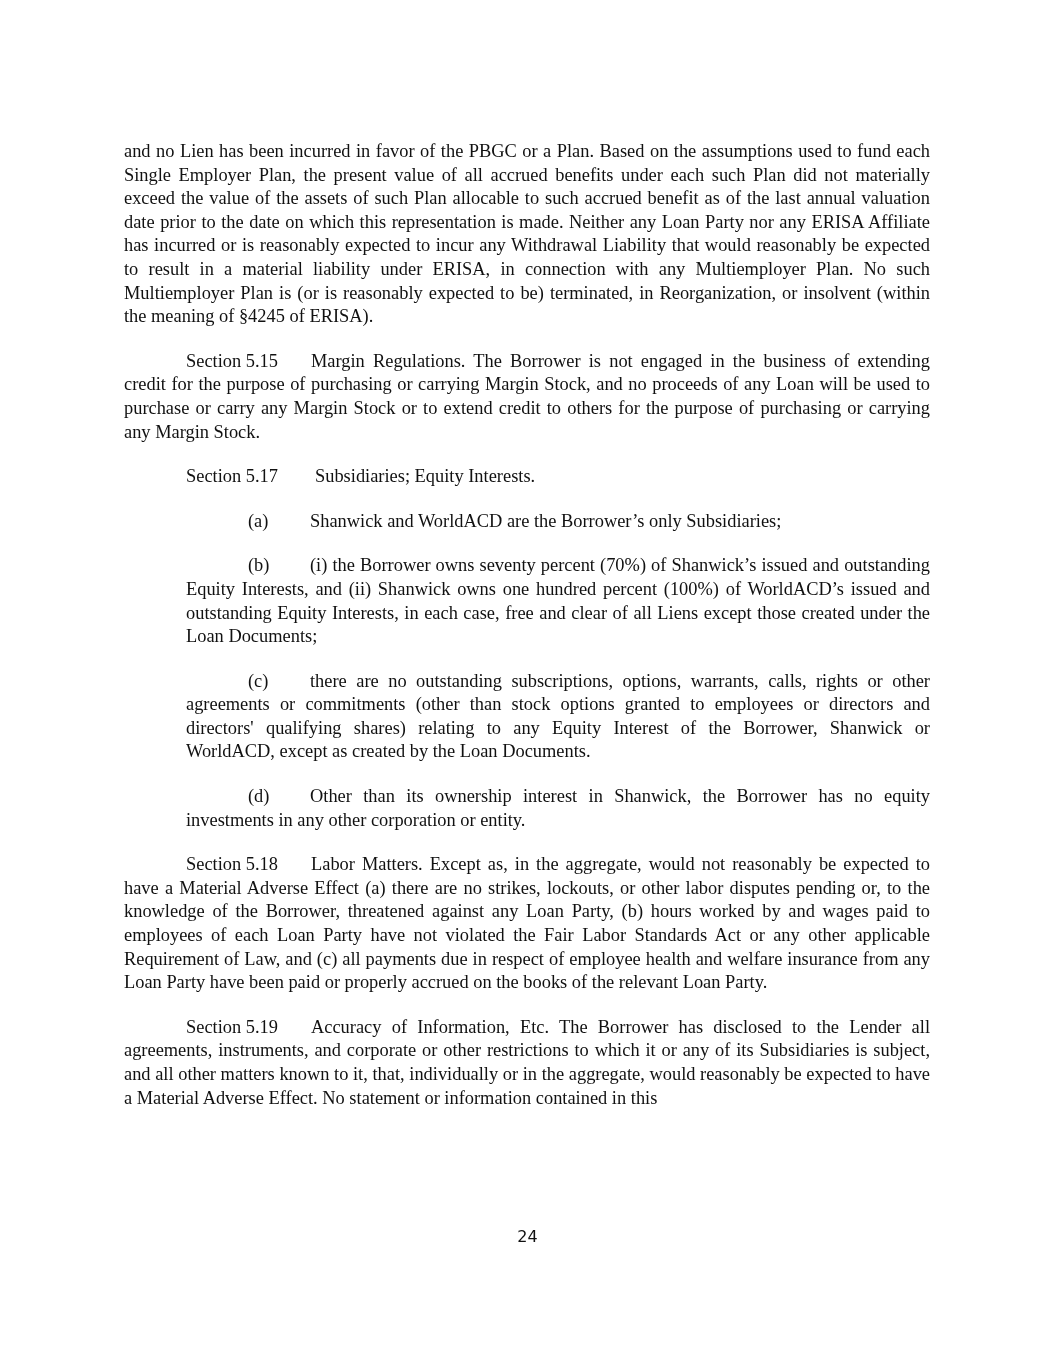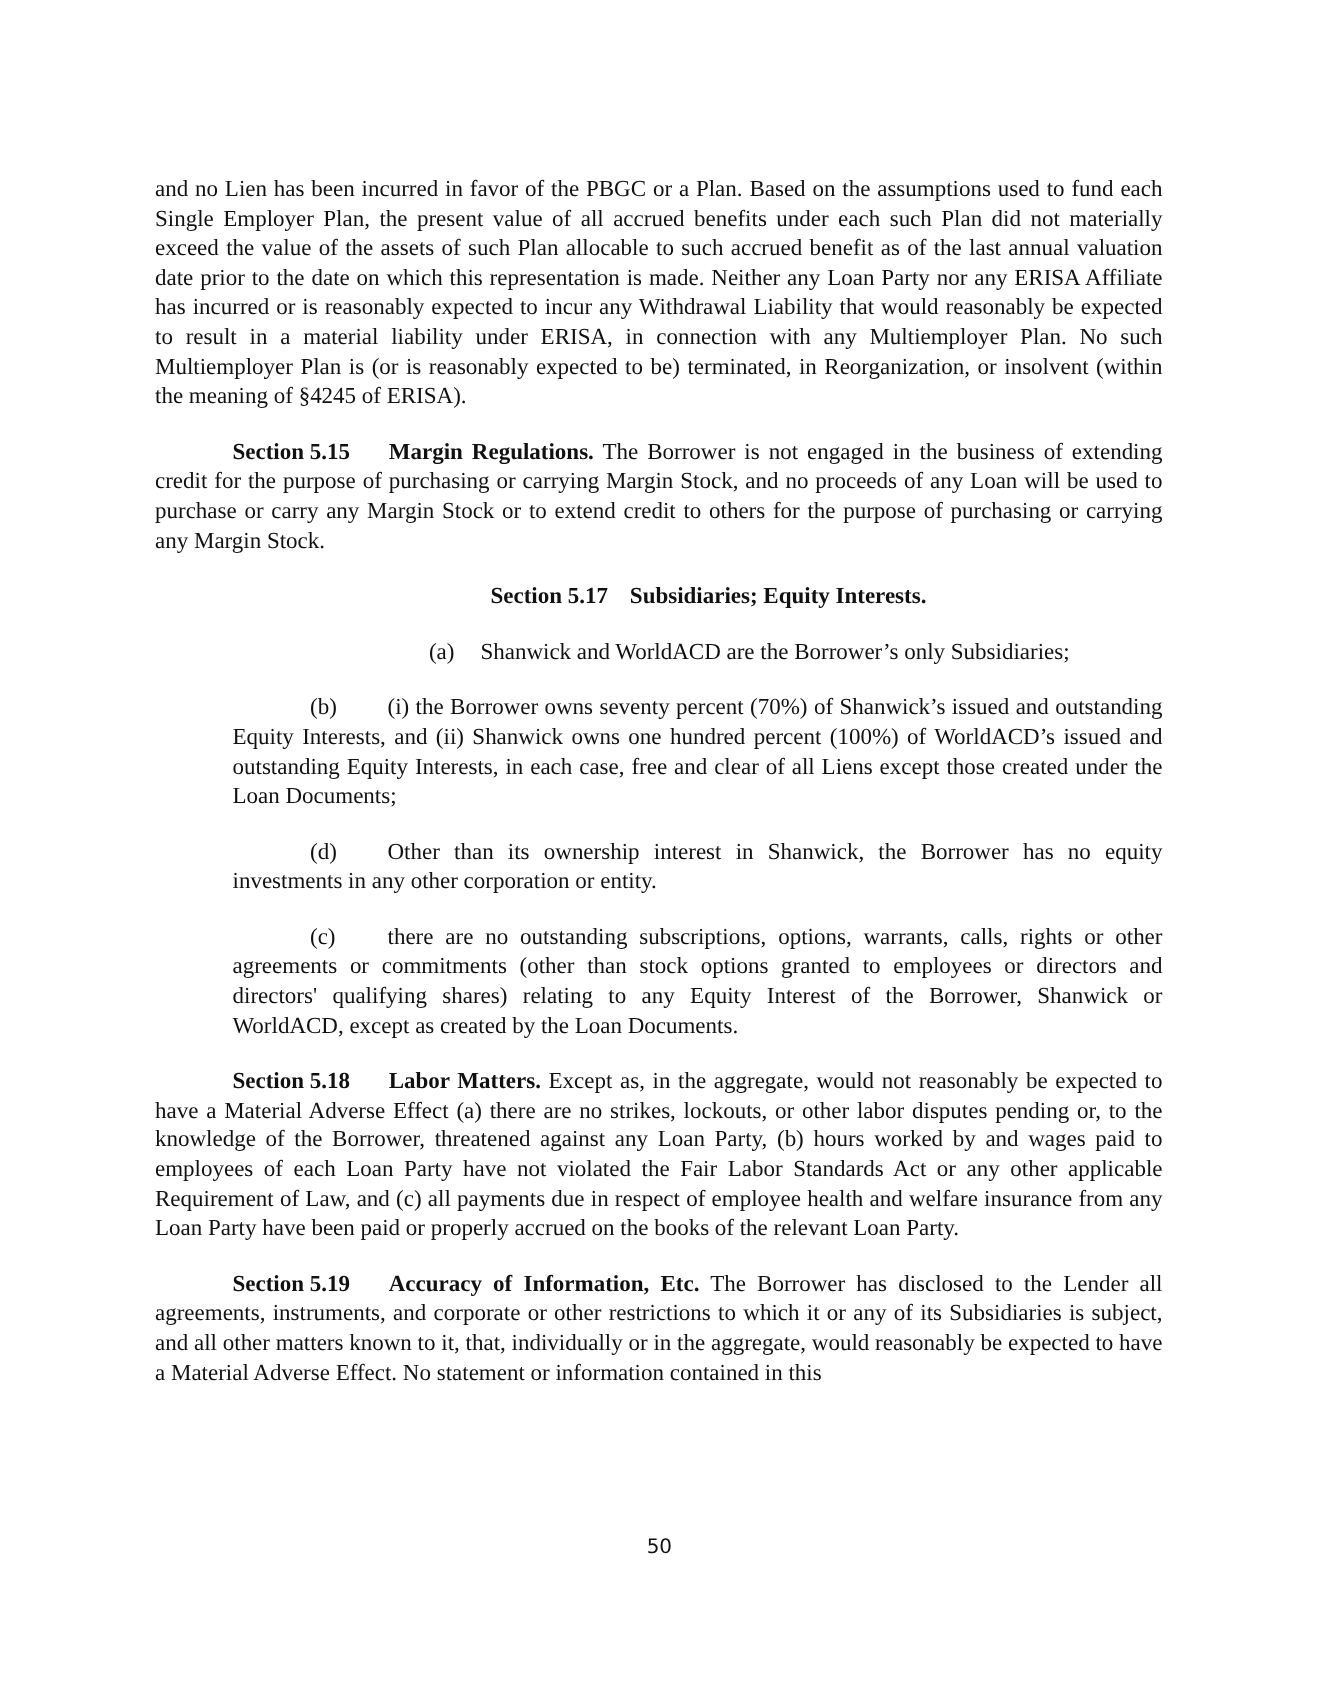--- a/index.html
+++ b/index.html
@@ -5,26 +5,26 @@
   html, body { margin: 0; padding: 0; background: #ffffff; }
   body { width: 1055px; height: 1365px; position: relative; overflow: hidden; }
   .page {
     position: absolute; left: 124px; top: 140px; width: 806px;
     font-family: "Liberation Serif", serif; font-size: 18.4px; line-height: 23.6px;
     color: #111111;
   }
   p { margin: 0; text-align: justify; }
   .gap { margin-top: 21px; }
   .indent { text-indent: 62px; }
-  .b { font-weight: bold; }
+  .b { font-weight: normal; }
   .num { display: inline-block; width: 125px; text-indent: 0; }
   .sub { margin-left: 62px; }
   .sub-first { text-indent: 62px; }
   .lbl { display: inline-block; width: 62px; text-indent: 0; }
-  .nojust { text-align: center; }
+  .nojust { text-align: left; }
   .footer {
     position: absolute; left: 0; width: 1055px; top: 1227px; text-align: center;
     font-family: "DejaVu Sans", sans-serif; font-size: 16px; color: #111;
   }
 </style>
 </head>
 <body>
 
 <div class="page">
 
@@ -32,23 +32,23 @@
 
   <p class="gap indent"><span class="b num" style="width:125px">Section 5.15</span><span class="b">Margin Regulations.</span><span> The Borrower is not engaged in the business of extending credit for the purpose of purchasing or carrying Margin Stock, and no proceeds of any Loan will be used to purchase or carry any Margin Stock or to extend credit to others for the purpose of purchasing or carrying any Margin Stock.</span></p>
 
 
   <p class="gap indent nojust"><span class="b num" style="width:129px">Section 5.17</span><span class="b">Subsidiaries; Equity Interests.</span></p>
 
   <p class="gap sub sub-first nojust"><span class="lbl">(a)</span><span>Shanwick and WorldACD are the Borrower’s only Subsidiaries;</span></p>
 
   <p class="gap sub sub-first"><span class="lbl">(b)</span><span>(i) the Borrower owns seventy percent (70%) of Shanwick’s issued and outstanding Equity Interests, and (ii) Shanwick owns one hundred percent (100%) of WorldACD’s issued and outstanding Equity Interests, in each case, free and clear of all Liens except those created under the Loan Documents;</span></p>
 
+  <p class="gap sub sub-first"><span class="lbl">(c)</span><span>there are no outstanding subscriptions, options, warrants, calls, rights or other agreements or commitments (other than stock options granted to employees or directors and directors' qualifying shares) relating to any Equity Interest of the Borrower, Shanwick or WorldACD, except as created by the Loan Documents.</span></p>
+
   <p class="gap sub sub-first"><span class="lbl">(d)</span><span>Other than its ownership interest in Shanwick, the Borrower has no equity investments in any other corporation or entity.</span></p>
-
-  <p class="gap sub sub-first"><span class="lbl">(c)</span><span>there are no outstanding subscriptions, options, warrants, calls, rights or other agreements or commitments (other than stock options granted to employees or directors and directors' qualifying shares) relating to any Equity Interest of the Borrower, Shanwick or WorldACD, except as created by the Loan Documents.</span></p>
 
   <p class="gap indent"><span class="b num">Section 5.18</span><span class="b">Labor Matters.</span><span> Except as, in the aggregate, would not reasonably be expected to have a Material Adverse Effect (a) there are no strikes, lockouts, or other labor disputes pending or, to the knowledge of the Borrower, threatened against any Loan Party, (b) hours worked by and wages paid to employees of each Loan Party have not violated the Fair Labor Standards Act or any other applicable Requirement of Law, and (c) all payments due in respect of employee health and welfare insurance from any Loan Party have been paid or properly accrued on the books of the relevant Loan Party.</span></p>
 
   <p class="gap indent"><span class="b num">Section 5.19</span><span class="b">Accuracy of Information, Etc.</span><span> The Borrower has disclosed to the Lender all agreements, instruments, and corporate or other restrictions to which it or any of its Subsidiaries is subject, and all other matters known to it, that, individually or in the aggregate, would reasonably be expected to have a Material Adverse Effect. No statement or information contained in this</span></p>
 
 </div>
 
-<div class="footer">50</div>
+<div class="footer">24</div>
 
 </body></html>

